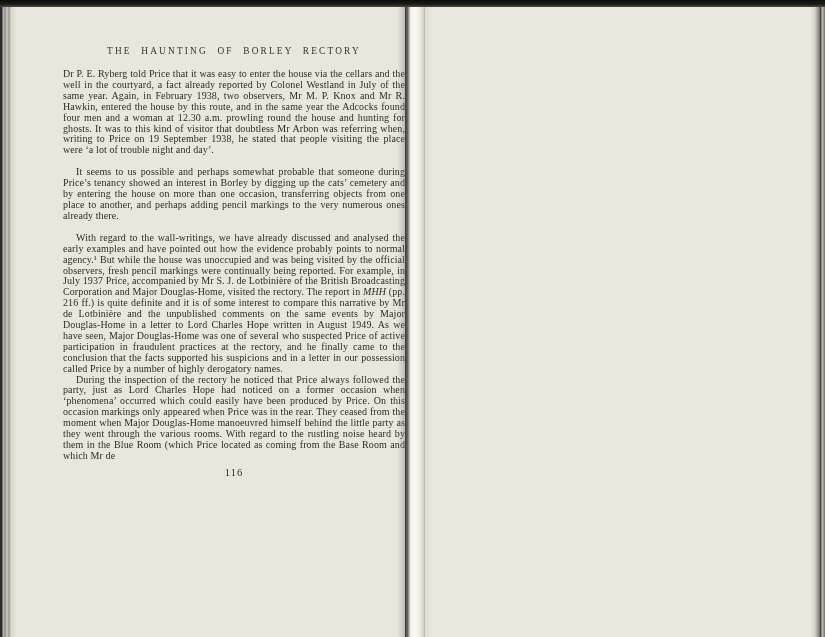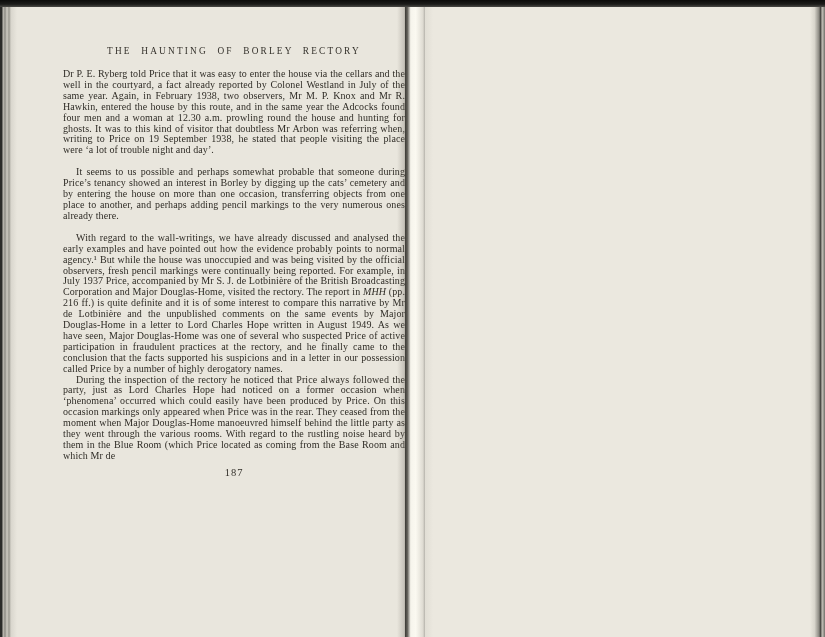--- a/index.html
+++ b/index.html
@@ -86,21 +86,21 @@
 
   <div class="page page-left">
     <div class="content content-left">
       <div class="running-head">THE HAUNTING OF BORLEY RECTORY</div>
       <div class="page-body">
           <p class=""><span>Dr P. E. Ryberg told Price that it was easy to enter the house via the cellars and the well in the courtyard, a fact already reported by Colonel Westland in July of the same year. Again, in February 1938, two observers, Mr M. P. Knox and Mr R. Hawkin, entered the house by this route, and in the same year the Adcocks found four men and a woman at 12.30 a.m. prowling round the house and hunting for ghosts. It was to this kind of visitor that doubtless Mr Arbon was referring when, writing to Price on 19 September 1938, he stated that people visiting the place were ‘a lot of trouble night and day’.</span></p>
           <p class="indent spaced"><span>It seems to us possible and perhaps somewhat probable that someone during Price’s tenancy showed an interest in Borley by digging up the cats’ cemetery and by entering the house on more than one occasion, transferring objects from one place to another, and perhaps adding pencil markings to the very numerous ones already there.</span></p>
           <p class="indent spaced"><span>With regard to the wall-writings, we have already discussed and analysed the early examples and have pointed out how the evidence probably points to normal agency.¹ But while the house was unoccupied and was being visited by the official observers, fresh pencil markings were continually being reported. For example, in July 1937 Price, accompanied by Mr S. J. de Lotbinière of the British Broadcasting Corporation and Major Douglas-Home, visited the rectory. The report in </span><span class="it">MHH</span><span> (pp. 216 ff.) is quite definite and it is of some interest to compare this narrative by Mr de Lotbinière and the unpublished comments on the same events by Major Douglas-Home in a letter to Lord Charles Hope written in August 1949. As we have seen, Major Douglas-Home was one of several who suspected Price of active participation in fraudulent practices at the rectory, and he finally came to the conclusion that the facts supported his suspicions and in a letter in our possession called Price by a number of highly derogatory names.</span></p>
           <p class="indent "><span>During the inspection of the rectory he noticed that Price always followed the party, just as Lord Charles Hope had noticed on a former occasion when ‘phenomena’ occurred which could easily have been produced by Price. On this occasion markings only appeared when Price was in the rear. They ceased from the moment when Major Douglas-Home manoeuvred himself behind the little party as they went through the various rooms. With regard to the rustling noise heard by them in the Blue Room (which Price located as coming from the Base Room and which Mr de</span></p>
         </div>
-      <div class="page-number">187</div>
+      <div class="page-number">116</div>
     </div>
   </div>
 
   <div class="page page-right">
     
   </div>
 
   <div class="page-stack-edge"></div>
   <div class="gutter-shadow"></div>
   <div class="right-page-edge"></div>

